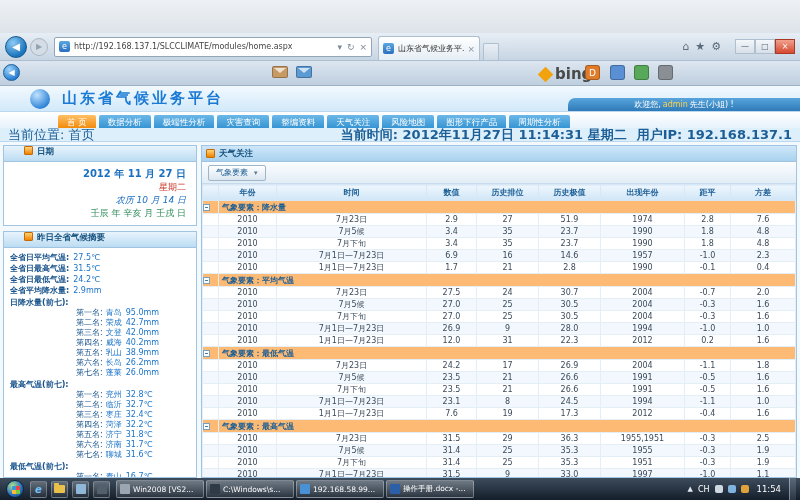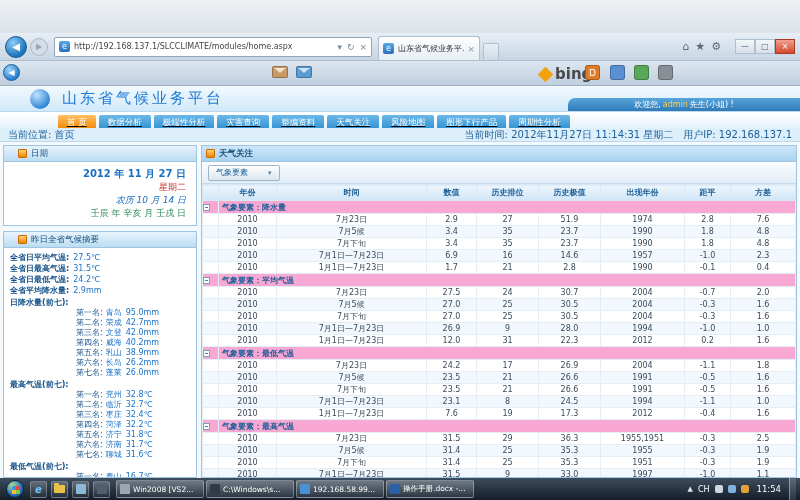--- a/index.html
+++ b/index.html
@@ -37,64 +37,64 @@
   .bing-text { font-size:15px; font-weight:bold; color:#4a4a4a; }
   .cmd-ico { position:absolute; top:4px; width:15px; height:15px; border-radius:3px; border:1px solid rgba(0,0,0,.25); color:#fff; font-size:9px; text-align:center; line-height:15px; }
   .ci1 { left:585px; background:#e07b2a; }
   .ci2 { left:610px; background:#5a8fd4; }
   .ci3 { left:634px; background:#58a85a; }
   .ci4 { left:658px; background:#8a8f96; }
 
   
   .page { position:absolute; top:86px; left:0; right:0; bottom:22px; background:#f4f9fd; overflow:hidden; }
   .page-header { position:absolute; top:0; left:0; right:0; height:26px; background:linear-gradient(#f2f9fe,#d2e9fa); border-bottom:1px solid #bcd8ee; }
-  .page-title { position:absolute; left:62px; top:3px; font-size:15px; font-weight:normal; color:#1a7ad4; letter-spacing:3px; }
+  .page-title { position:absolute; left:62px; top:3px; font-size:15px; font-weight:bold; color:#1a7ad4; letter-spacing:3px; }
   .logo-dot { position:absolute; left:30px; top:3px; width:20px; height:20px; border-radius:50%; background:radial-gradient(circle at 35% 30%,#bfe3ff,#2a7fd4 75%); }
   .welcome-bar { position:absolute; right:0; bottom:0; width:232px; height:13px; background:linear-gradient(#57a5dc,#2f7ab8); border-radius:7px 0 0 0; color:#fff; font-size:8px; display:flex; align-items:center; justify-content:center; gap:2px; }
   .welcome-user { color:#ffd24a; }
 
-  .nav-menu { position:absolute; top:26px; left:0; right:0; height:19px; background:linear-gradient(#ffffff,#e4f1fb); display:flex; align-items:flex-end; gap:3px; padding-left:58px; border-bottom:1px solid #bcd8ee;text-decoration:underline; }
+  .nav-menu { position:absolute; top:26px; left:0; right:0; height:19px; background:linear-gradient(#ffffff,#e4f1fb); display:flex; align-items:flex-end; gap:3px; padding-left:58px; border-bottom:1px solid #bcd8ee; }
   .nav-item { height:15px; line-height:15px; padding:0 9px; font-size:8.5px; color:#fff; background:linear-gradient(#6cb8e8,#2e8fd0); border-radius:2px 2px 0 0; white-space:nowrap; }
   .nav-item.active { background:linear-gradient(#ffc065,#f08300); }
 
-  .status-row { position:absolute; top:42px; left:0; right:0; height:14px; background:#ddeffb; border-bottom:1px solid #bcd8ee; display:flex; align-items:center; font-size:10px; color:#1c5e96; padding:0 8px; }
-  .status-right { margin-left:auto; display:flex; gap:10px; }
+  .status-row { position:absolute; top:42px; left:0; right:0; height:14px; background:#ddeffb; border-bottom:1px solid #bcd8ee; display:flex; align-items:center; font-size:13px; color:#1c5e96; padding:0 8px; }
+  .status-right { margin-left:auto; display:flex; gap:10px;font-weight:bold; }
 
   .page-body { position:absolute; top:56px; left:0; right:0; bottom:0; }
   .sidebar { position:absolute; top:3px; left:3px; width:194px; bottom:0; display:flex; flex-direction:column; overflow:hidden; }
   .panel { border:1px solid #9fc5e3; background:#fff; }
   .panel + .panel { margin-top:5px; }
-  .panel-header { height:16px; background:linear-gradient(#e8f4fd,#bcdcf2); border-bottom:1px solid #9fc5e3; display:flex; align-items:center; padding:0 14px; font-size:8.5px; font-weight:normal; color:#14517e; }
+  .panel-header { height:16px; background:linear-gradient(#e8f4fd,#bcdcf2); border-bottom:1px solid #9fc5e3; display:flex; align-items:flex-start; padding:0 20px; font-size:8.5px; font-weight:bold; color:#14517e; }
   .panel-ico { width:9px; height:9px; margin-right:4px; background:linear-gradient(#ffd27a,#f08300); border:1px solid #c96a00; border-radius:1px; }
   .date-body { padding:5px 10px 5px 4px; text-align:right; }
   .date-l1 { font-size:10px; font-weight:bold; color:#1a6fc0; line-height:14px; }
   .date-l2 { font-size:9px; color:#c9392a; line-height:13px; }
   .date-l3 { font-size:9px; color:#1a6fc0; line-height:13px;font-style:italic; }
   .date-l4 { font-size:9px; color:#2e8b57; line-height:13px; }
   .summary-panel { flex:1; overflow:hidden; display:flex; flex-direction:column; }
   .summary-body { padding:4px 6px; overflow:hidden; flex:1; }
   .stat-row { display:flex; font-size:8px; line-height:11px; }
   .stat-label { color:#16518a; font-weight:bold; }
   .stat-value { color:#1a73c8; margin-left:4px; }
   .group-title { font-size:8px; font-weight:bold; color:#16518a; line-height:11px; margin-top:1px; }
   .rank-row { font-size:8px; line-height:10px; padding-left:26px; white-space:nowrap; }
   .rank-label { color:#16518a;margin-left:40px; }
   .rank-station { color:#1a73c8; margin-left:3px; }
   .rank-value { color:#1a73c8; margin-left:4px; }
 
   .main-panel { position:absolute; top:3px; left:201px; right:3px; bottom:0; border:1px solid #9fc5e3; background:#fff; overflow:hidden; }
   .main-header { height:16px; background:linear-gradient(#cfe7f9,#a9d2ef); border-bottom:1px solid #9fc5e3; display:flex; align-items:center; padding:0 4px; font-size:8.5px; font-weight:bold; color:#14517e; }
   .toolbar { height:22px; background:linear-gradient(#fbfdff,#e2edf6); border-bottom:1px solid #c6dcee; display:flex; align-items:center; padding:0 6px; }
-  .tool-btn { height:16px; padding:0 7px; background:linear-gradient(#ffffff,#dce6f0); border:1px solid #9fb6ca; border-radius:2px; font-size:8px; color:#1b5e96; display:flex; align-items:center; gap:20px;text-align:center; }
+  .tool-btn { height:16px; padding:0 7px; background:linear-gradient(#ffffff,#dce6f0); border:1px solid #9fb6ca; border-radius:2px; font-size:8px; color:#1b5e96; display:flex; align-items:center; gap:6px;text-align:center; }
   .tool-btn .arrow { font-size:7px; color:#5a7b96; }
 
   table.weather { width:100%; border-collapse:collapse; table-layout:fixed; font-size:8px; color:#3a4a5a; }
   .weather th { height:16px; background:linear-gradient(#eef6fd,#d0e6f7); border:1px solid #d7e7f4; color:#1b5e96; font-weight:bold; font-size:8px; }
   .weather td { height:12px; border:1px solid #e4eef7; text-align:center; overflow:hidden; white-space:nowrap; }
-  .weather tr.section-row td { height:13px; background:#f9a8d4; color:#1b5e96; font-weight:bold; text-align:left; }
+  .weather tr.section-row td { height:13px; background:#fdba74; color:#1b5e96; font-weight:bold; text-align:left; }
   .weather tr.alt td { background:#f2f8fd; }
   .toggle-box { display:inline-block; width:7px; height:7px; border:1px solid #7aa0c0; background:#fff; position:relative; vertical-align:middle; }
   .toggle-box:after { content:""; position:absolute; left:1px; right:1px; top:2px; height:1px; background:#4a7ba6; }
   .section-label { padding-left:3px; }
 
   
   .taskbar { position:absolute; bottom:0; left:0; right:0; height:22px; background:linear-gradient(#3d4c5c,#141e2a); display:flex; align-items:center; padding:0 2px; }
   .start-orb { width:18px; height:18px; border-radius:50%; background:radial-gradient(circle at 35% 30%,#aee08a,#2f74c0 55%,#0e3a6b); border:1px solid #0a2540; margin:0 4px; position:relative; flex:0 0 auto; }
   .start-orb:after { content:""; position:absolute; left:5px; top:5px; width:8px; height:8px; background:conic-gradient(#e44 0 25%,#7c4 0 50%,#fb3 0 75%,#39d 0); border-radius:1px; }
   .tb-ico { width:17px; height:17px; border-radius:2px; margin:0 2px; border:1px solid rgba(255,255,255,.25); background:linear-gradient(rgba(255,255,255,.22),rgba(255,255,255,.05)); display:flex; align-items:center; justify-content:center; font-size:10px; flex:0 0 auto; }

